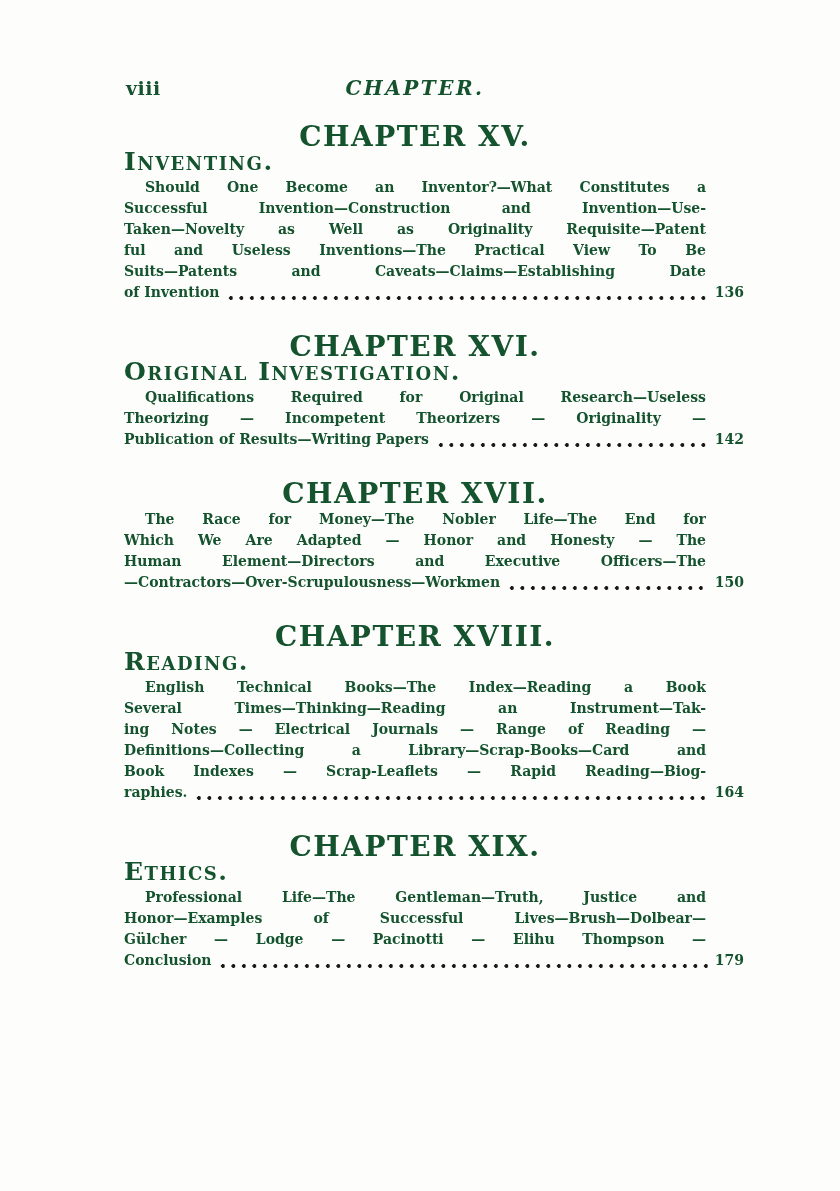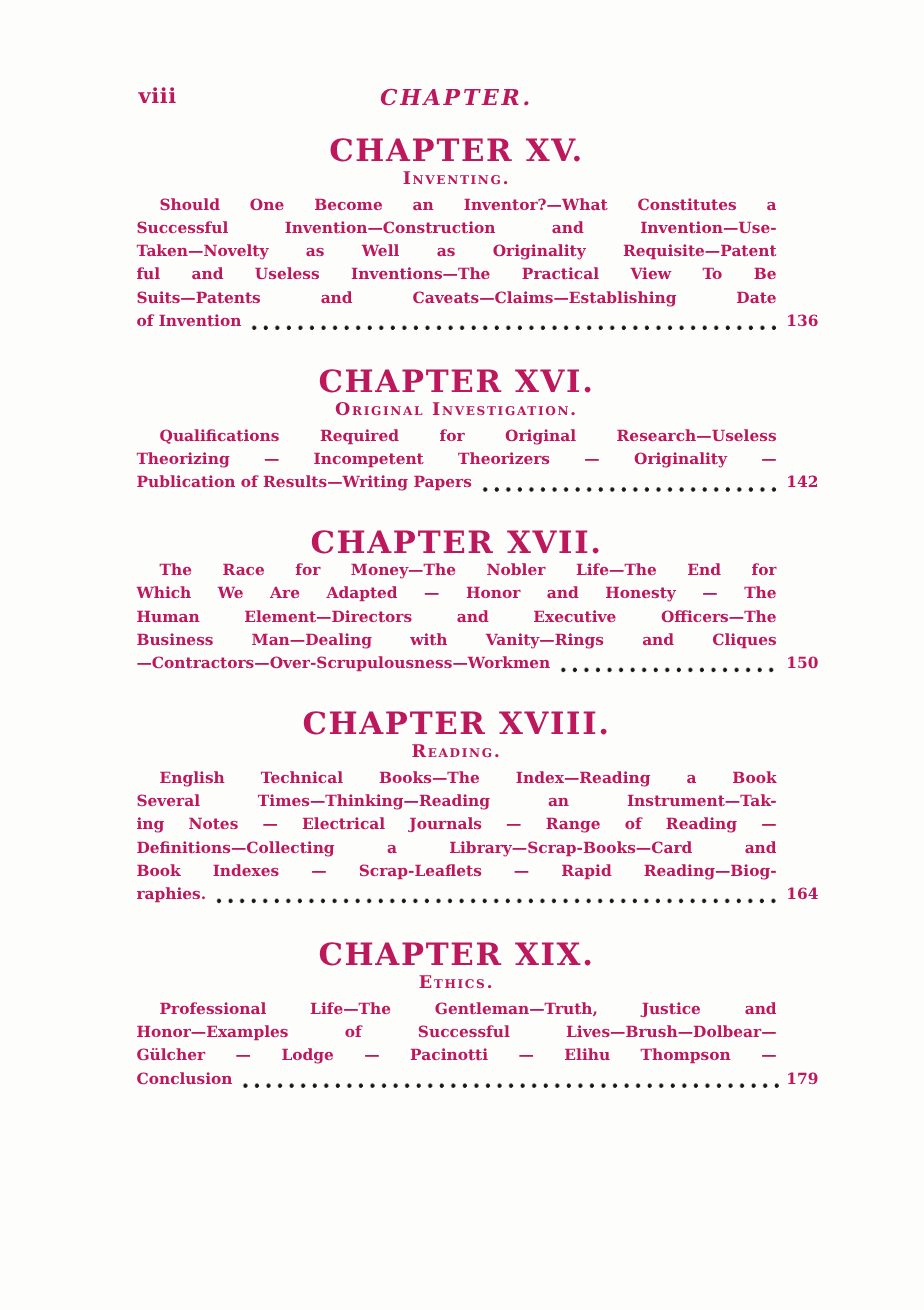--- a/index.html
+++ b/index.html
@@ -6,21 +6,21 @@
     margin: 0;
     padding: 0;
     background: #e8e8e8;
   }
   .page {
     position: relative;
     width: 840px;
     height: 1191px;
     margin: 0 auto;
     background: #fdfdfc;
-    color: #be185d;
+    color: #14532d;
     font-family: "DejaVu Serif", "Liberation Serif", serif;
     font-weight: 700;
     overflow: hidden;
   }
   .content {
     position: absolute;
     left: 124px;
     top: 0;
     width: 620px;
   }
@@ -51,23 +51,23 @@
   .chapter:first-of-type { margin-top: 25px; }
   .chapter-heading {
     width: 582px;
     text-align: center;
     font-size: 28px;
     letter-spacing: 1.5px;
     line-height: 24px;
   }
   .chapter-subtitle {
     width: 582px;
-    text-align: center;
+    text-align: left;
     font-variant: small-caps;
-    font-size: 16px;
+    font-size: 25px;
     letter-spacing: 1.5px;
     line-height: 24px;
     margin-top: 1px;
   }
   .summary {
     margin-top: 3px;
     font-size: 14px;
     line-height: 21px;
   }
   .line {
@@ -143,21 +143,20 @@
         </div>
       </div>
     </section>
 
     <section class="chapter">
       <div class="chapter-heading">CHAPTER XVII.</div>
       <div class="summary">
         <div class="line first">The Race for Money—The Nobler Life—The End for</div>
         <div class="line">Which We Are Adapted — Honor and Honesty — The</div>
         <div class="line">Human Element—Directors and Executive Officers—The</div>
-        <div class="line">Business Man—Dealing with Vanity—Rings and Cliques</div>
         <div class="lastline">
           <span class="text">—Contractors—Over-Scrupulousness—Workmen</span>
           <span class="leader"></span>
           <span class="pageref">150</span>
         </div>
       </div>
     </section>
 
     <section class="chapter">
       <div class="chapter-heading">CHAPTER XVIII.</div>

